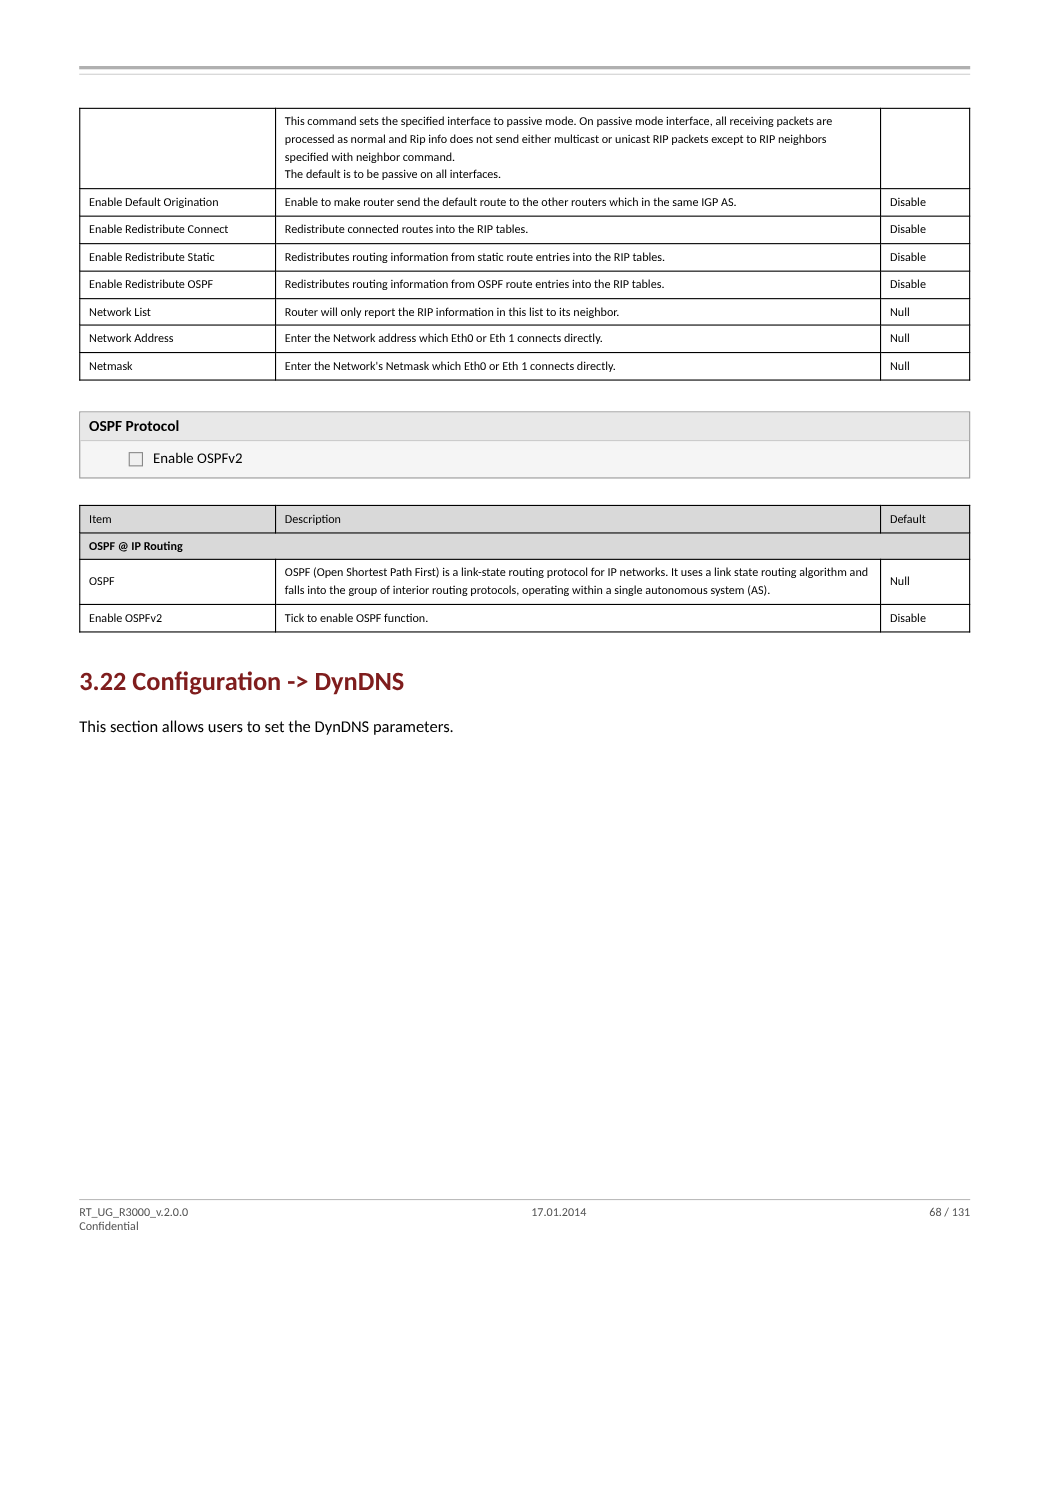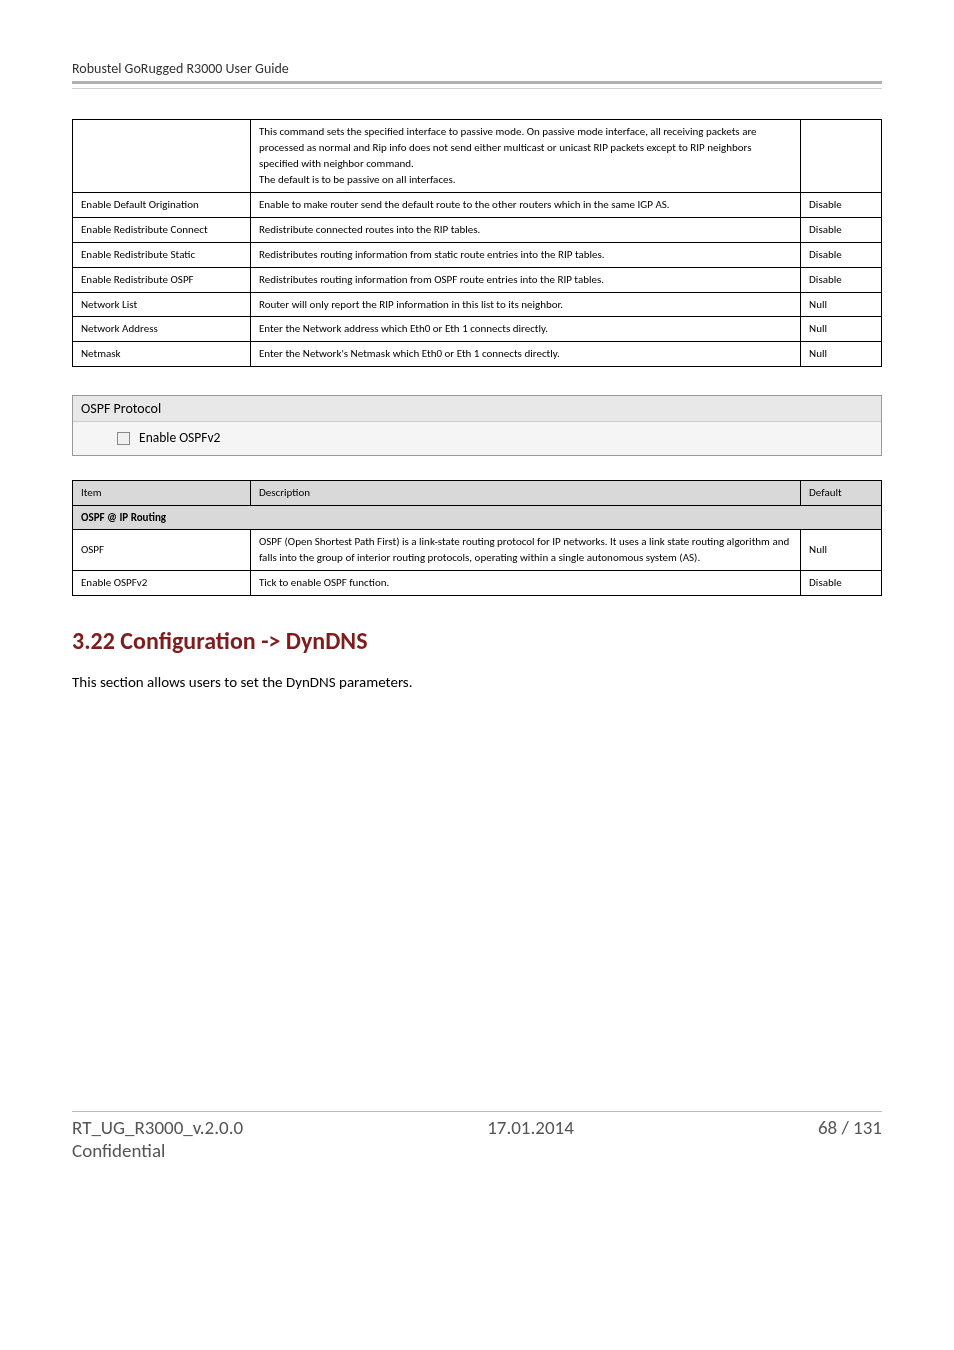--- a/index.html
+++ b/index.html
@@ -66,21 +66,21 @@
     border: 1px solid #999;
     background: #f5f5f5;
     margin-top: 4px;
     padding: 0 0 8px 0;
     margin-bottom: 24px;
   }
   .panel-title {
     background: #e8e8e8;
     border-bottom: 1px solid #ccc;
     padding: 4px 8px;
-    font-weight: normal;
+    font-weight: bold;
     font-size: 14px;
   }
   .panel-body {
     padding: 6px 20px 0 44px;
     font-size: 13.5px;
   }
   .panel-body label { vertical-align: middle; }
   .ospf-caption {
     background: #d9d9d9;
     text-align: center;
@@ -92,37 +92,36 @@
     margin: 30px 0 18px 0;
     font-weight: bold;
   }
   p.body {
     font-size: 15px;
     margin: 0 0 14px 0;
   }
   .footer {
     position: relative;
     margin-top: 420px;
-    font-size: 19px;
+    font-size: 11px;
     color: #555;
   }
   .footer-rule { height:1px; background:#bbb; margin-bottom:4px; }
   .footer-row { display:flex; justify-content:space-between; }
   .checkbox-box {
     display:inline-block; width:13px; height:13px;
     border:1px solid #888; background:#f0f0f0;
     vertical-align:middle; margin-right:6px;
   }
 </style>
 </head>
 <body>
 
 <div class="page">
 
-  <div class="header-line">Robustel GoRugged R3000 User Guide</div>
   <div class="header-rule"></div>
   <div class="header-rule-thin"></div>
 
   <table class="data">
     <colgroup>
         <col style="width:22%">
         <col style="width:68%">
         <col style="width:10%">
       </colgroup>
     <tbody>

